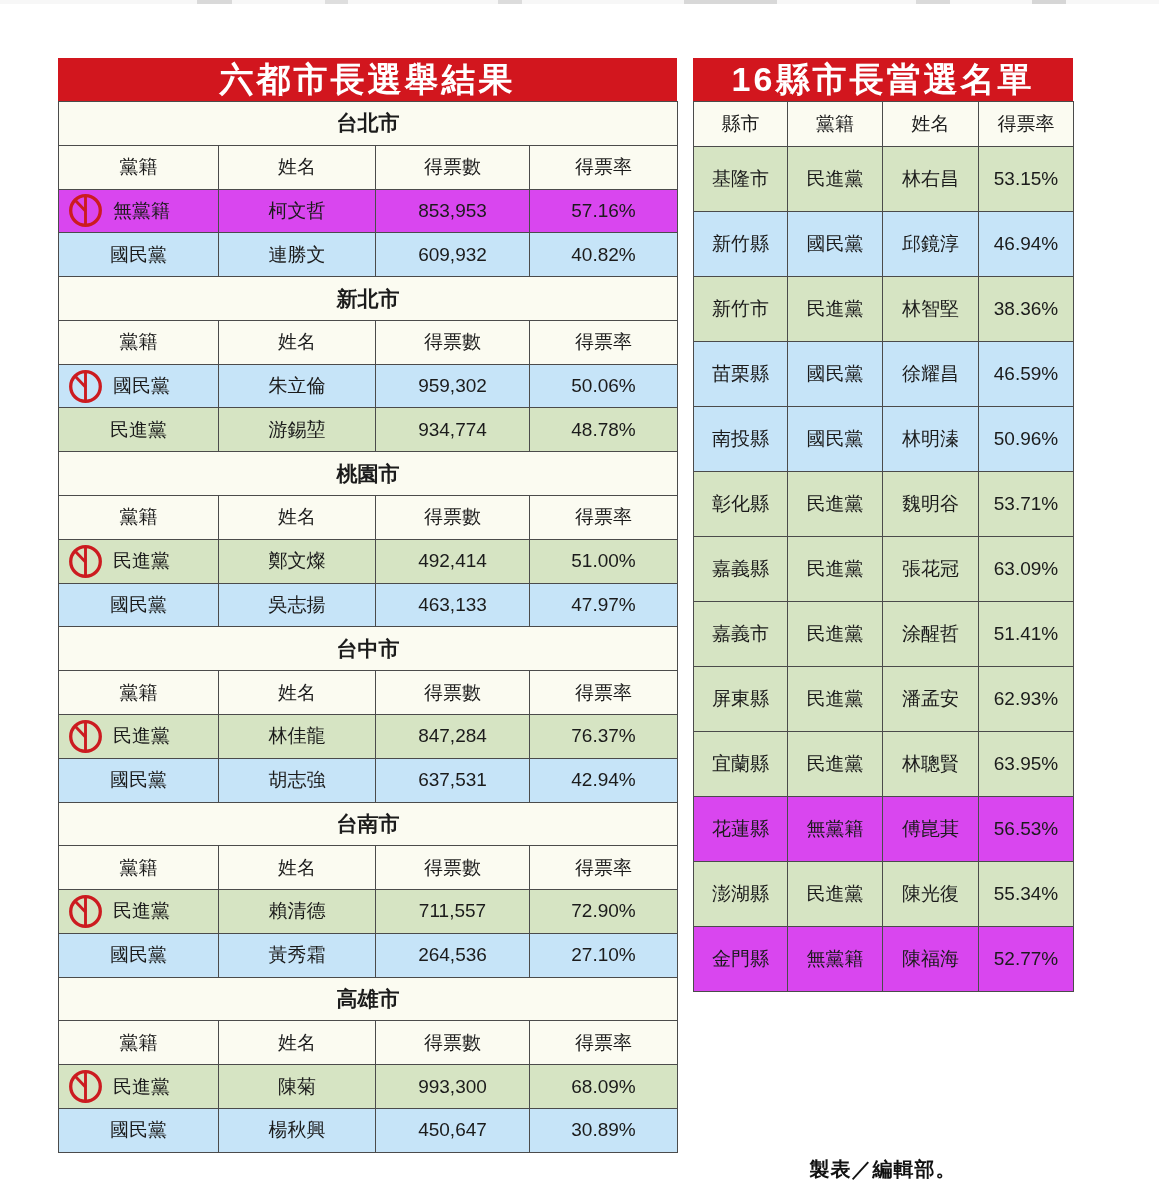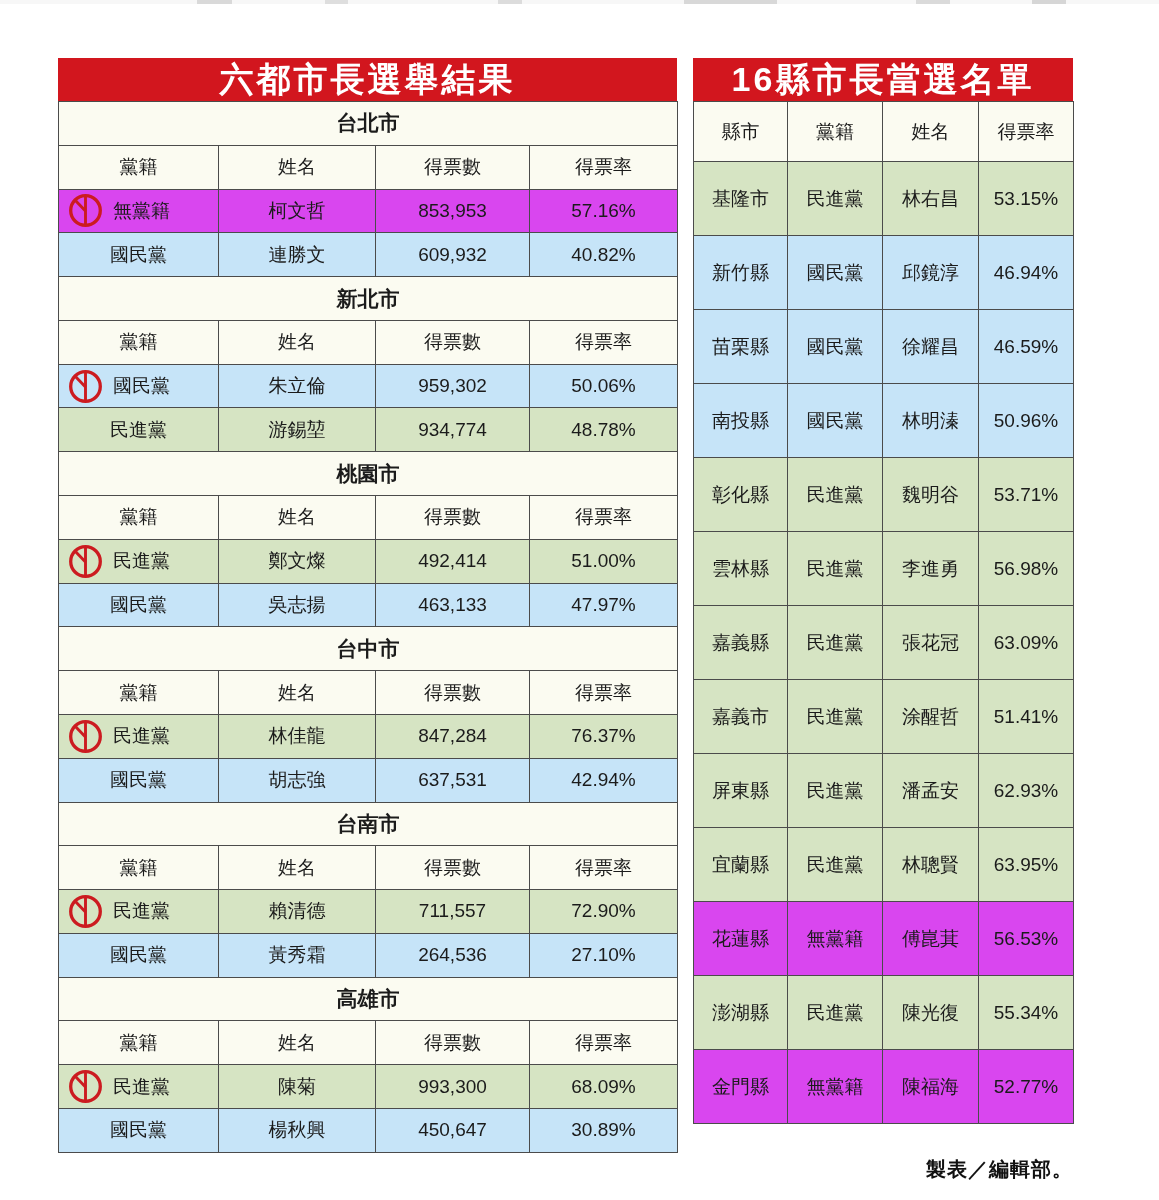--- a/index.html
+++ b/index.html
@@ -25,32 +25,32 @@
   table{width:100%;border-collapse:collapse;table-layout:fixed;}
   td,th{
     border:1px solid #4b4b4b;text-align:center;vertical-align:middle;
     font-size:19px;font-weight:normal;padding:0;overflow:hidden;
   }
   
   .panel-left tr{height:43.79px;margin-left:15px;}
   .panel-left td.section{background:#fbfbf1;font-weight:bold;font-size:21px;}
   .panel-left th{background:#fbfbf1;font-size:19px;}
   
-  .panel-right tr.head-row{height:60px;}
-  .panel-right tr.data-row{height:74px;}
+  .panel-right tr.head-row{height:45px;}
+  .panel-right tr.data-row{height:65px;}
   .panel-right th{background:#fbfbf1;font-size:19px;}
   .bg-green{background:#d6e4c3;}
   .bg-blue{background:#c6e4f8;padding-left:20px;}
   .bg-gray{background:#d946ef;}
   .pwrap{display:inline-flex;align-items:center;justify-content:center;}
   .pwrap.winner{display:flex;justify-content:flex-start;padding-left:8px;gap:9px;}
   .stamp{display:inline-flex;width:37px;height:37px;flex:0 0 auto;}
   .credit{
     position:absolute;top:1156px;left:693px;width:380px;
-    text-align:right;font-size:20px;font-weight:bold;letter-spacing:1px;color:#111;
+    text-align:center;font-size:20px;font-weight:bold;letter-spacing:1px;color:#111;
   }
 </style>
 </head>
 <body>
 
 <div class="stage">
   <div class="top-artifact"></div>
 
   <section class="panel panel-left">
     <div class="title-bar">六都市長選舉結果</div>
@@ -291,45 +291,45 @@
             <td>民進黨</td>
             <td>林右昌</td>
             <td>53.15%</td>
           </tr>
           <tr class="data-row bg-blue">
             <td>新竹縣</td>
             <td>國民黨</td>
             <td>邱鏡淳</td>
             <td>46.94%</td>
           </tr>
+          <tr class="data-row bg-green">
+            <td>新竹市</td>
+            <td>民進黨</td>
+            <td>林智堅</td>
+            <td>38.36%</td>
+          </tr>
           <tr class="data-row bg-blue">
             <td>苗栗縣</td>
             <td>國民黨</td>
             <td>徐耀昌</td>
             <td>46.59%</td>
           </tr>
           <tr class="data-row bg-blue">
             <td>南投縣</td>
             <td>國民黨</td>
             <td>林明溱</td>
             <td>50.96%</td>
           </tr>
           <tr class="data-row bg-green">
             <td>彰化縣</td>
             <td>民進黨</td>
             <td>魏明谷</td>
             <td>53.71%</td>
           </tr>
           <tr class="data-row bg-green">
-            <td>雲林縣</td>
-            <td>民進黨</td>
-            <td>李進勇</td>
-            <td>56.98%</td>
-          </tr>
-          <tr class="data-row bg-green">
             <td>嘉義縣</td>
             <td>民進黨</td>
             <td>張花冠</td>
             <td>63.09%</td>
           </tr>
           <tr class="data-row bg-green">
             <td>嘉義市</td>
             <td>民進黨</td>
             <td>涂醒哲</td>
             <td>51.41%</td>

